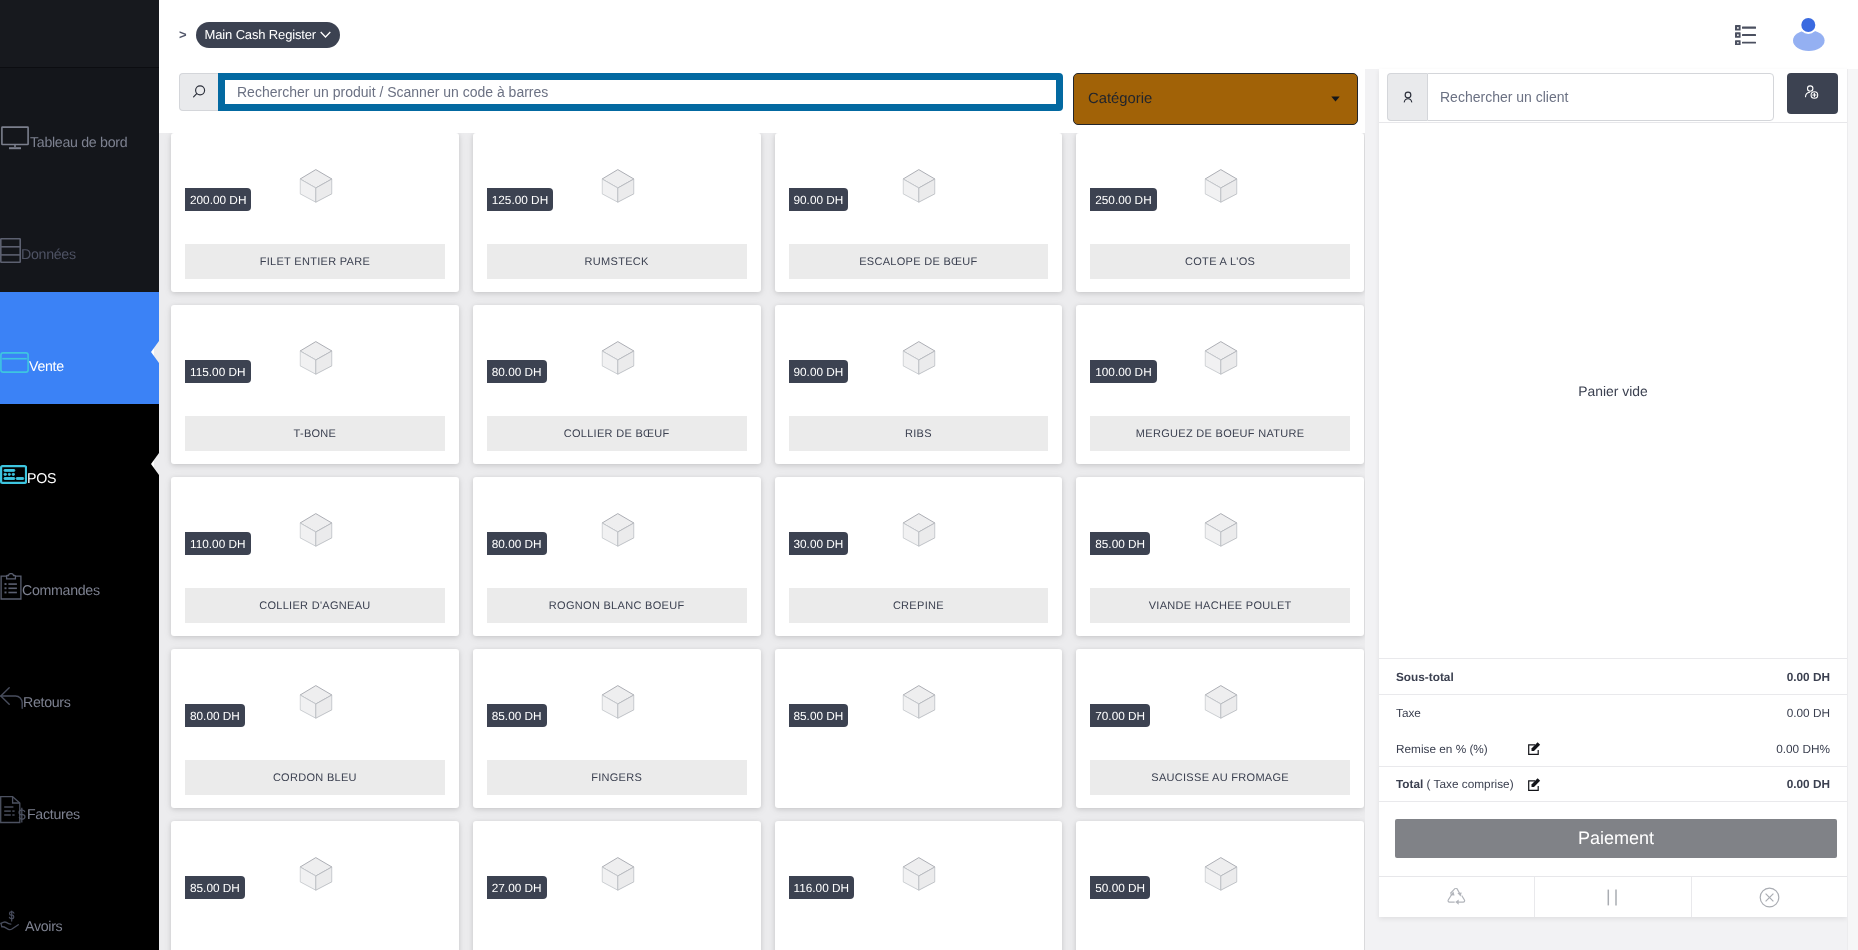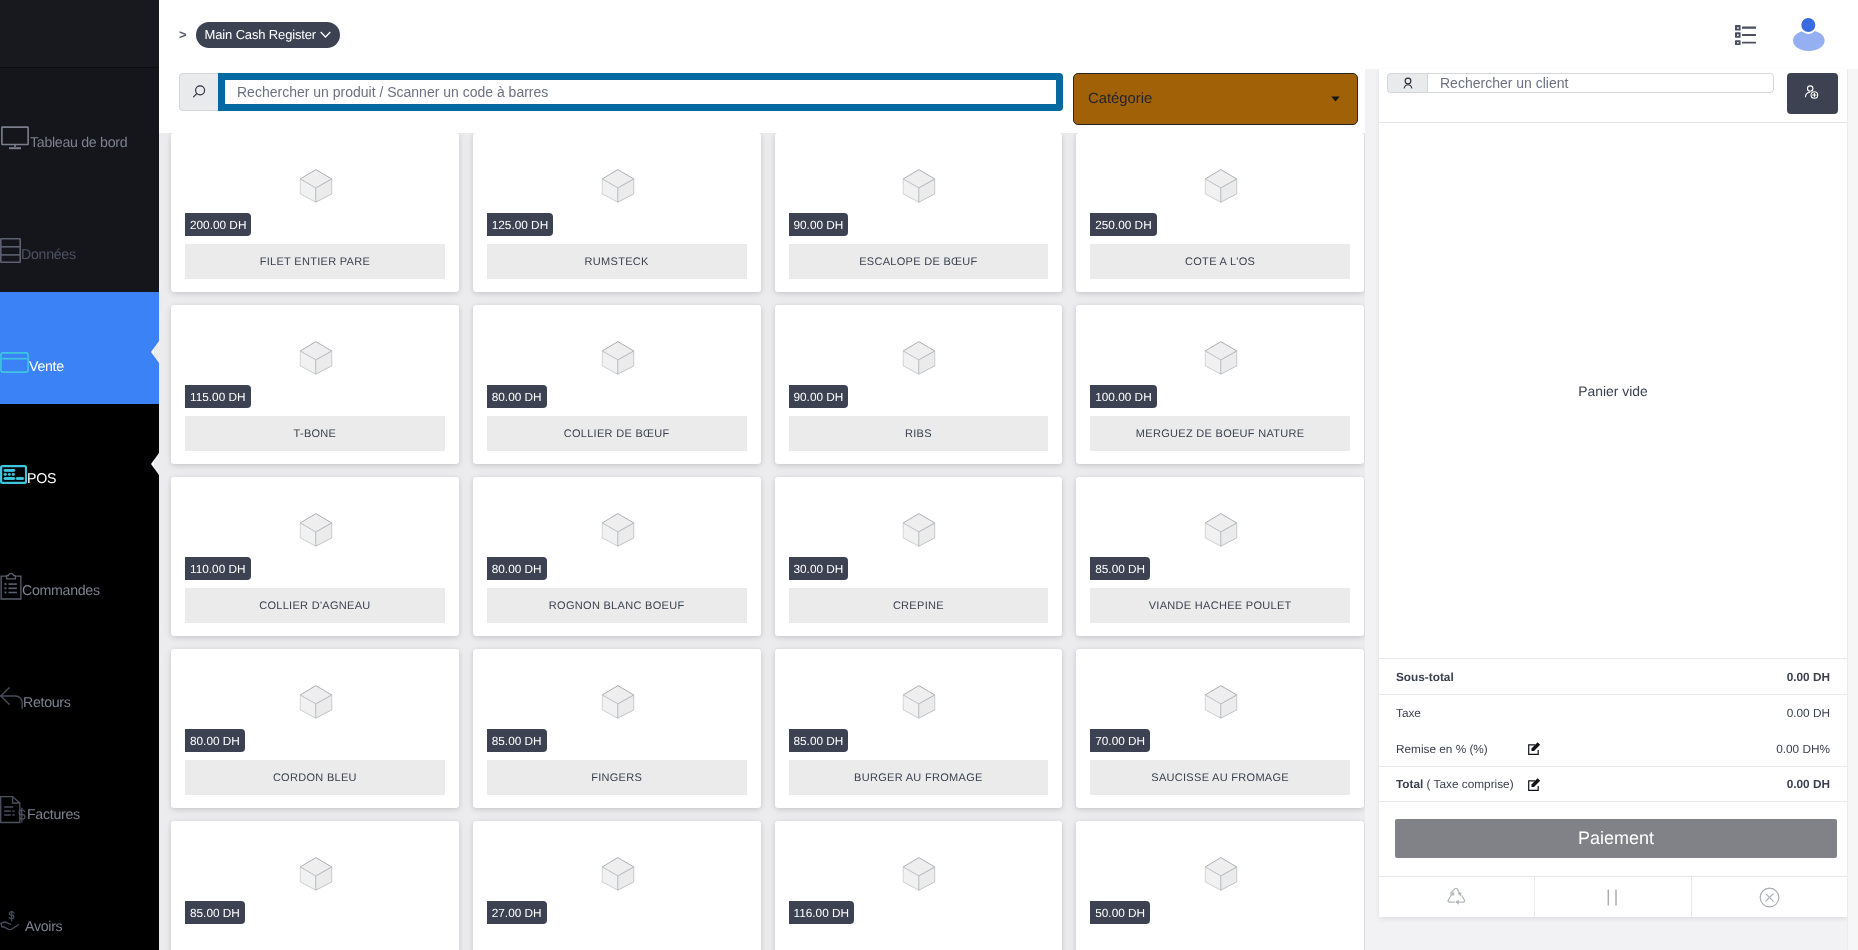--- a/index.html
+++ b/index.html
@@ -89,41 +89,41 @@
     display: grid; grid-template-columns: repeat(4, 287.75px);
     row-gap: 13px; column-gap: 14px; padding: 0 0 12px 12px; background:#ececee;
   }
   .card {
     background: #fff; border-radius: 3px; height: 159px; position: relative;
     box-shadow: 0 1px 4px rgba(0,0,0,.10), 0 2px 9px rgba(0,0,0,.08);
     cursor: pointer;
   }
   .card .cube { position: absolute; left: 50%; top: 36px; transform: translateX(-50%); margin-left: 1px; }
   .price {
-    position: absolute; left: 14px; top: 80px; height: 23px;
+    position: absolute; left: 14px; top: 55px; height: 23px;
     background: #3c4251; color: #fff; font-size: 11.8px;
     display:flex; align-items:center;
     padding: 0 5px 0 5px; border-radius: 0 4px 4px 0;
   }
   .pname {
     position: absolute; left: 14px; right: 14px; bottom: 13px; height: 35px;
     background: #ebebeb; display: flex; align-items: center; justify-content: center;
     font-size: 11px; color: #3b4050; letter-spacing: .3px; text-align:center; font-weight: 500;
   }
 
   
   .cart-outer { width: 482px; flex: 0 0 482px; display:flex; background:#f2f2f4; }
   .cart {
     width: 468px; flex: 0 0 468px; background: #fff; margin-left: 14px;
     height: 848px;
     display: flex; flex-direction: column;
     box-shadow: 0 2px 5px rgba(0,0,0,.08);
   }
   .cart-top { display:flex; align-items:flex-start; padding: 4px 9px 0 8px; gap: 0; height:53px; flex:0 0 53px;}
-  .client-wrap { display:flex; flex:1; height: 20px; }
+  .client-wrap { display:flex; flex:1; height: 48px; }
   .client-ico-box {
     width: 40px; border: 1px solid #d4d6da; border-right:none; border-radius: 4px 0 0 4px;
     background:#e9eaec; display:flex; align-items:center; justify-content:center;
   }
   .client-input {
     flex:1; border: 1px solid #d4d6da; border-radius: 0 4px 4px 0; padding: 0 12px;
     font-family:inherit; font-size:14px; color:#4a4f5e; outline:none; background:#fff;
   }
   .client-input::placeholder{ color:#6b7183; opacity:1; }
   .add-client-btn {
@@ -444,21 +444,20 @@
                 <div class="price">85.00 DH</div>
                 <div class="pname">FINGERS</div>
               </div>
               <div class="card">
                 <svg class="cube" width="33" height="34" viewBox="0 0 33 34">
                   <path d="M16.3 0.6 L32.4 10.0 L16.3 19.0 L0.6 10.0 Z" fill="#eeeeef" stroke="#9fa2a9" stroke-width="0.85" stroke-linejoin="round"></path>
                   <path d="M0.6 10.0 L16.3 19.0 L16.3 33.2 L0.6 24.8 Z" fill="#f1f1f2" stroke="#c3c6cb" stroke-width="0.85" stroke-linejoin="round"></path>
                   <path d="M32.4 10.0 L16.3 19.0 L16.3 33.2 L32.4 24.8 Z" fill="#ebebec" stroke="#b6b9be" stroke-width="0.85" stroke-linejoin="round"></path>
                 </svg>
                 <div class="price">85.00 DH</div>
-                <div class="pname">BURGER AU FROMAGE</div>
               </div>
               <div class="card">
                 <svg class="cube" width="33" height="34" viewBox="0 0 33 34">
                   <path d="M16.3 0.6 L32.4 10.0 L16.3 19.0 L0.6 10.0 Z" fill="#eeeeef" stroke="#9fa2a9" stroke-width="0.85" stroke-linejoin="round"></path>
                   <path d="M0.6 10.0 L16.3 19.0 L16.3 33.2 L0.6 24.8 Z" fill="#f1f1f2" stroke="#c3c6cb" stroke-width="0.85" stroke-linejoin="round"></path>
                   <path d="M32.4 10.0 L16.3 19.0 L16.3 33.2 L32.4 24.8 Z" fill="#ebebec" stroke="#b6b9be" stroke-width="0.85" stroke-linejoin="round"></path>
                 </svg>
                 <div class="price">70.00 DH</div>
                 <div class="pname">SAUCISSE AU FROMAGE</div>
               </div>

